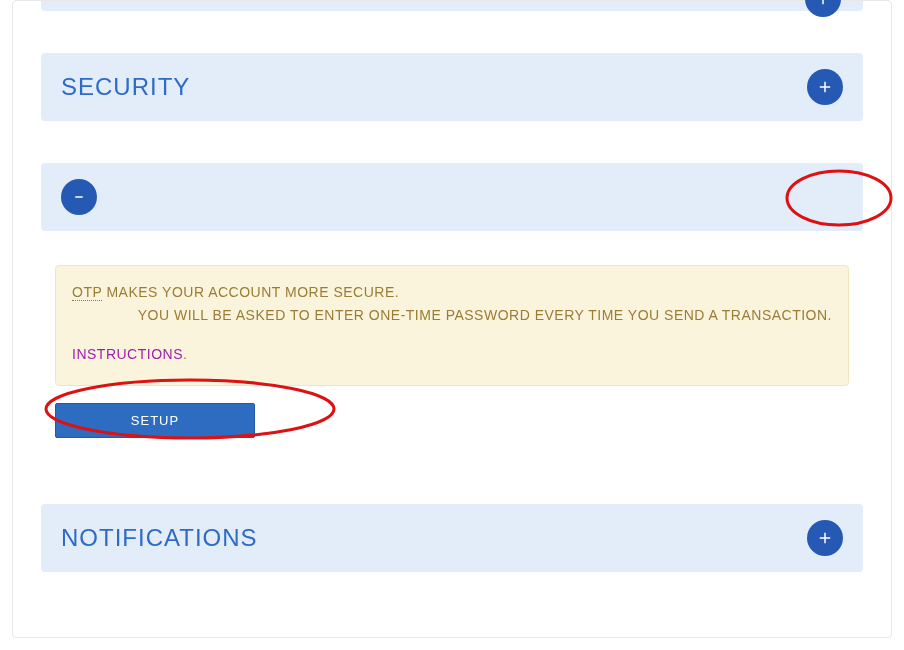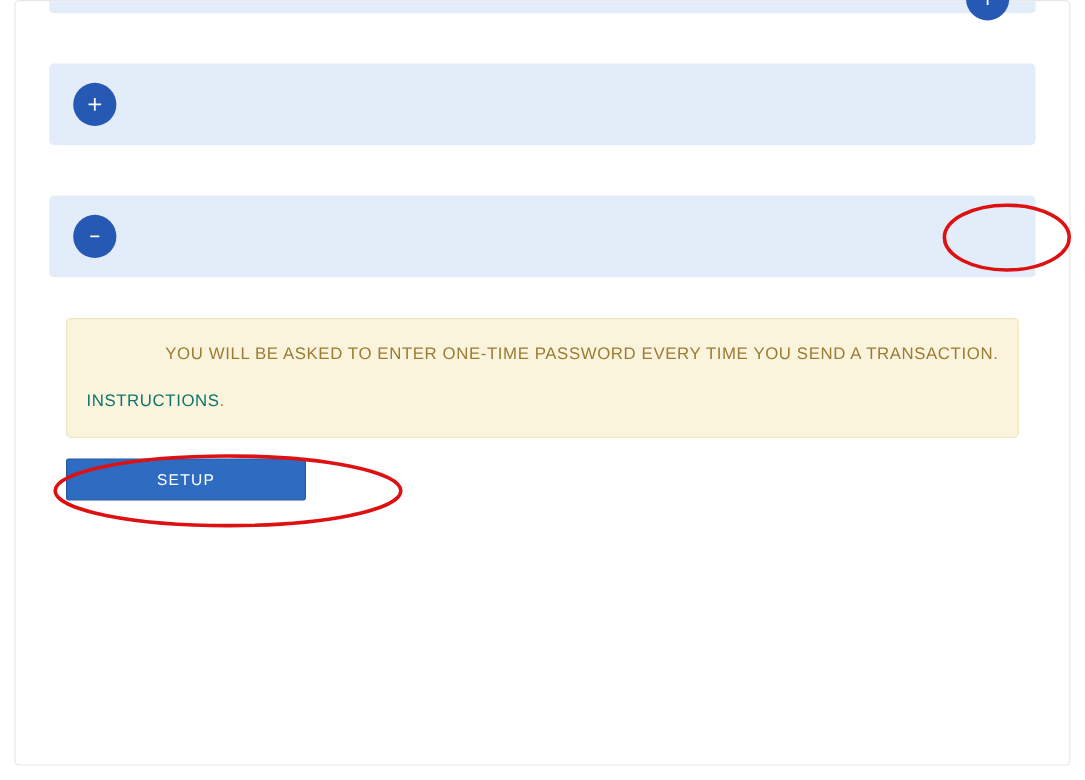--- a/index.html
+++ b/index.html
@@ -89,21 +89,21 @@
       font-size: 14px;
       letter-spacing: 0.5px;
       line-height: 1.5;
     }
     .info-text .otp-abbr {
       border-bottom: 1px dotted #9a7c34;
       cursor: help;
     }
     .info-text .instructions-link {
       text-decoration: none;
-      color: #0f766e;
+      color: #a21caf;
     }
     .info-line2 {
       margin-top: 2px;
       text-align: right;
     }
     .info-line3 {
       margin-top: 18px;
     }
     .setup-btn {
       background: #2e6cc2;
@@ -135,48 +135,63 @@
     <div class="toggle-btn">
       <svg viewBox="0 0 24 24">
         <line x1="12" y1="5" x2="12" y2="19" stroke="#ffffff" stroke-width="2"></line>
         <line x1="5" y1="12" x2="19" y2="12" stroke="#ffffff" stroke-width="2"></line>
       </svg>
     </div>
   </div>
 
   <div class="accordion-item">
     <div class="accordion-header">
+      <span class="accordion-title">SECURITY</span>
       <div class="toggle-btn">
         <svg viewBox="0 0 24 24">
           <line x1="12" y1="5" x2="12" y2="19" stroke="#ffffff" stroke-width="2"></line>
           <line x1="5" y1="12" x2="19" y2="12" stroke="#ffffff" stroke-width="2"></line>
         </svg>
       </div>
     </div>
   </div>
 
   <div class="accordion-item">
     <div class="accordion-header">
       <div class="toggle-btn">
         <svg viewBox="0 0 24 24">
           <line x1="7" y1="12" x2="17" y2="12" stroke="#ffffff" stroke-width="2"></line>
         </svg>
       </div>
     </div>
     <div class="accordion-body">
       <div class="info-box">
+        <div class="info-text">
+          <span class="otp-abbr">OTP</span><span> MAKES YOUR ACCOUNT MORE SECURE.</span>
+        </div>
         <div class="info-text info-line2">YOU WILL BE ASKED TO ENTER ONE-TIME PASSWORD EVERY TIME YOU SEND A TRANSACTION.</div>
         <div class="info-text info-line3">
           <span class="instructions-link">INSTRUCTIONS</span><span>.</span>
         </div>
       </div>
       <button class="setup-btn">SETUP</button>
     </div>
   </div>
 
+  <div class="accordion-item" style="margin-top:66px;">
+    <div class="accordion-header">
+      <span class="accordion-title">NOTIFICATIONS</span>
+      <div class="toggle-btn">
+        <svg viewBox="0 0 24 24">
+          <line x1="12" y1="5" x2="12" y2="19" stroke="#ffffff" stroke-width="2"></line>
+          <line x1="5" y1="12" x2="19" y2="12" stroke="#ffffff" stroke-width="2"></line>
+        </svg>
+      </div>
+    </div>
+  </div>
 
   <div class="annotation" style="left:768px; top:164px;">
     <svg width="116" height="66">
       <ellipse cx="58" cy="33" rx="52" ry="27" fill="none" stroke="#dd1111" stroke-width="3"></ellipse>
     </svg>
   </div>
 
   <div class="annotation" style="left:27px; top:375px;">
     <svg width="300" height="66">
       <ellipse cx="150" cy="33" rx="144" ry="29" fill="none" stroke="#dd1111" stroke-width="3"></ellipse>

